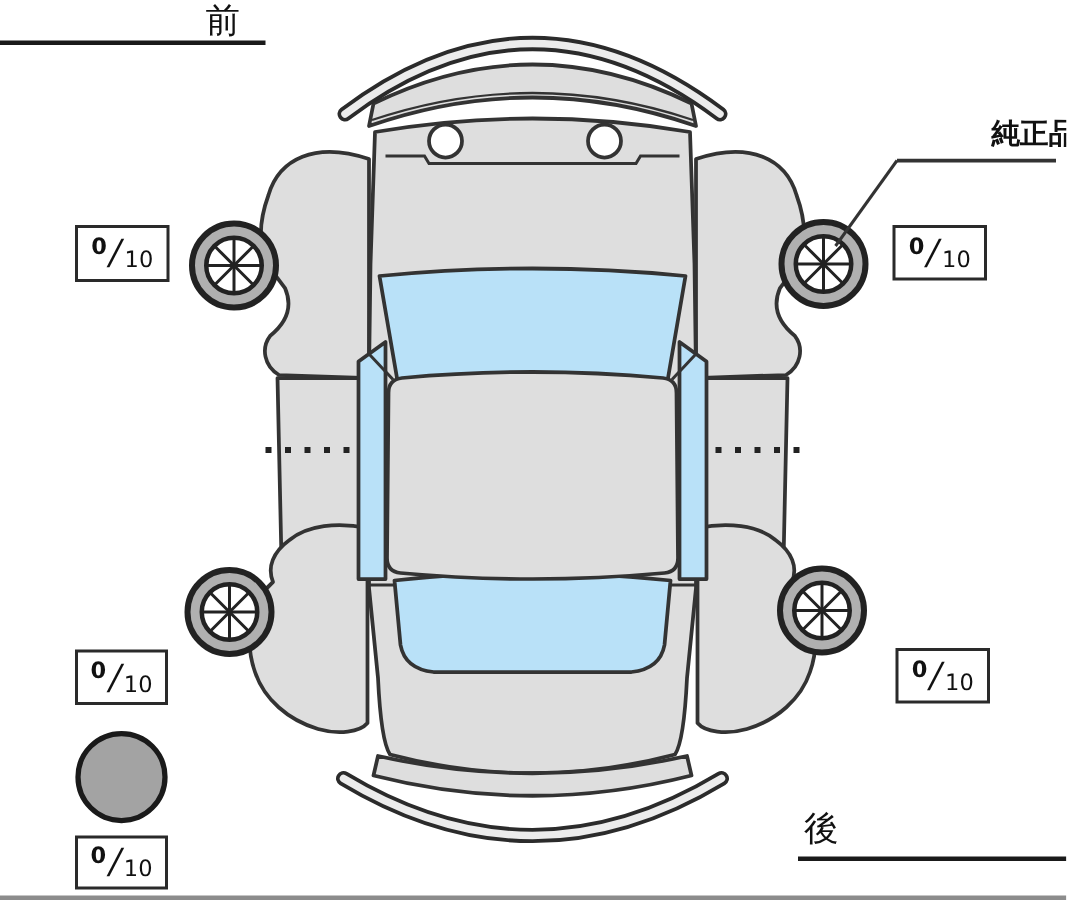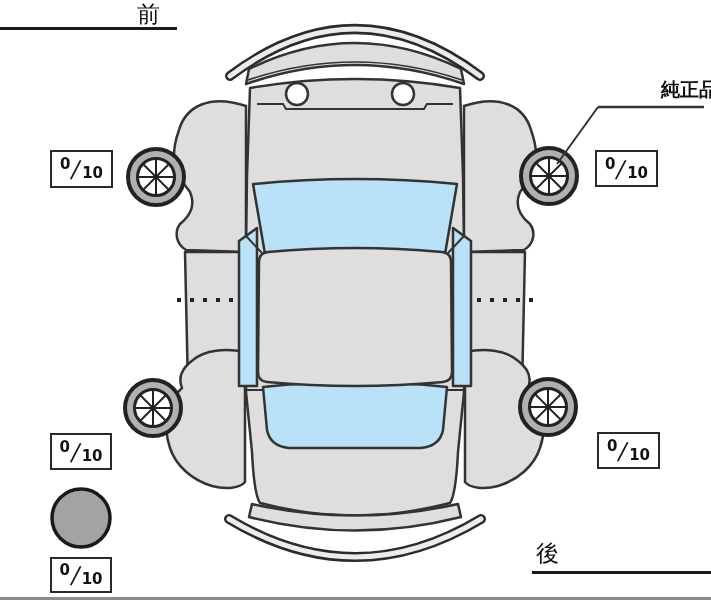--- a/index.html
+++ b/index.html
@@ -15,21 +15,21 @@
   .rule{position:absolute;background:#1a1a1a;height:3px;}
   .rule-front{left:0;top:27px;width:177px;}
   .rule-rear{left:532px;top:571px;width:179px;}
   .bottom-border{position:absolute;left:0;top:597px;width:711px;height:3px;background:#8c8c8c;}
   .score-box{
     position:absolute;background:#fff;border:2px solid #2a2a2a;
     display:flex;align-items:center;justify-content:center;box-sizing:border-box;
   }
   .frac-num{font-size:15px;font-weight:600;transform:translateY(-5px);}
   .frac-slash{font-size:23px;font-weight:500;margin:0 2px;transform:skewX(-12deg);}
-  .frac-den{font-size:15px;font-weight:700;transform:translateY(4px);}
+  .frac-den{font-size:15px;font-weight:400;transform:translateY(4px);}
 </style>
 </head>
 <body>
 
 <div class="stage">
 
   <svg width="711" height="600" viewBox="0 0 711 600">
     <defs>
       <g id="wheel-shape">
         <circle r="28" fill="#b0b0b0" stroke="#222" stroke-width="4"></circle>

